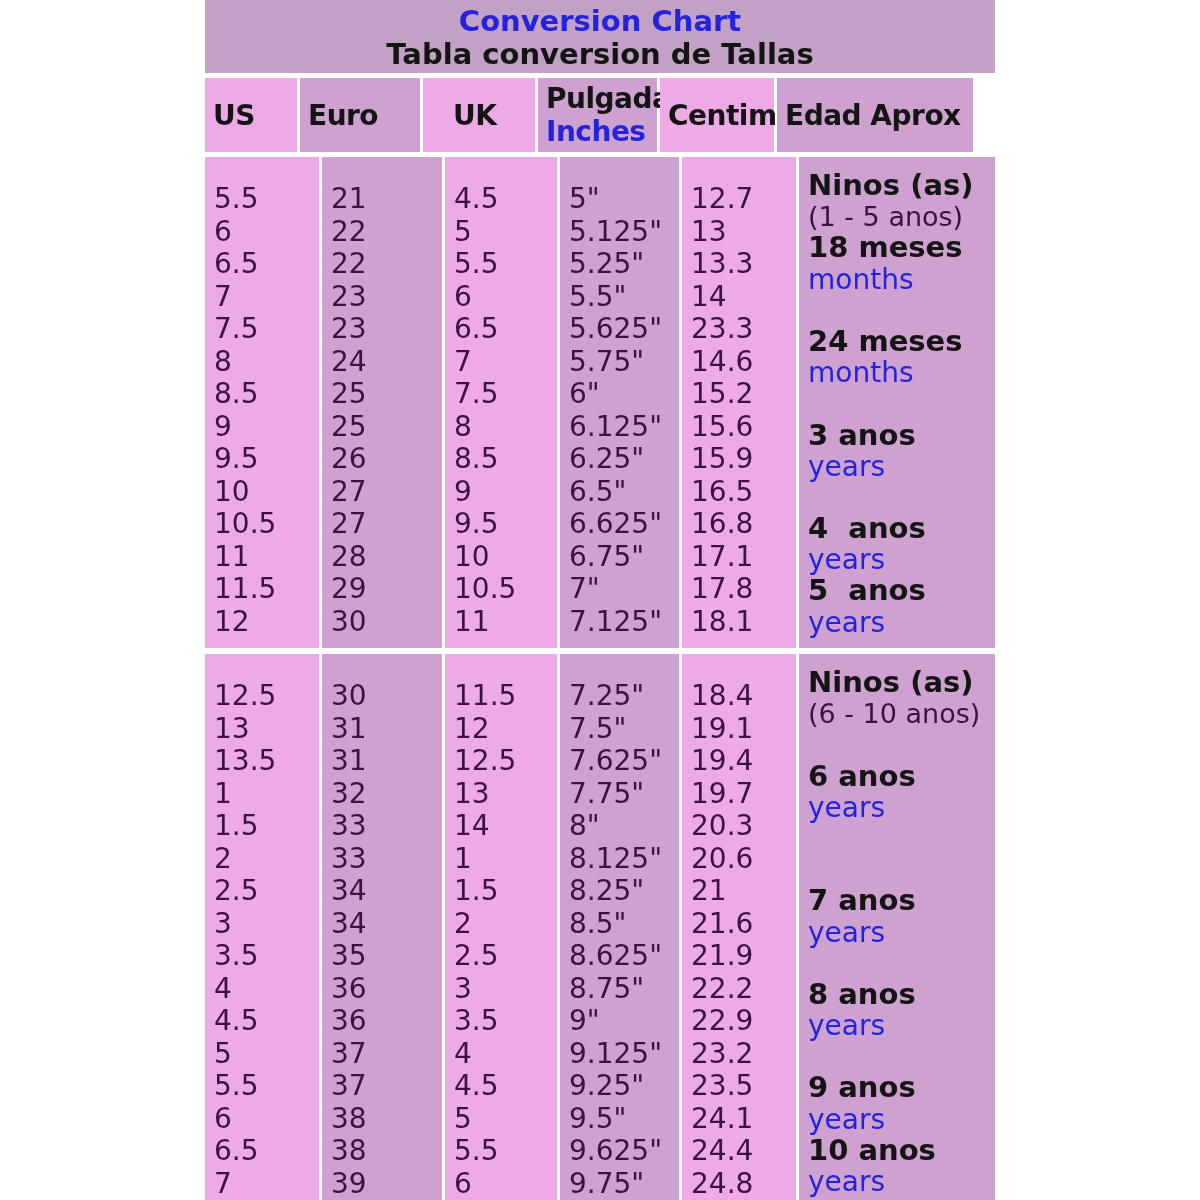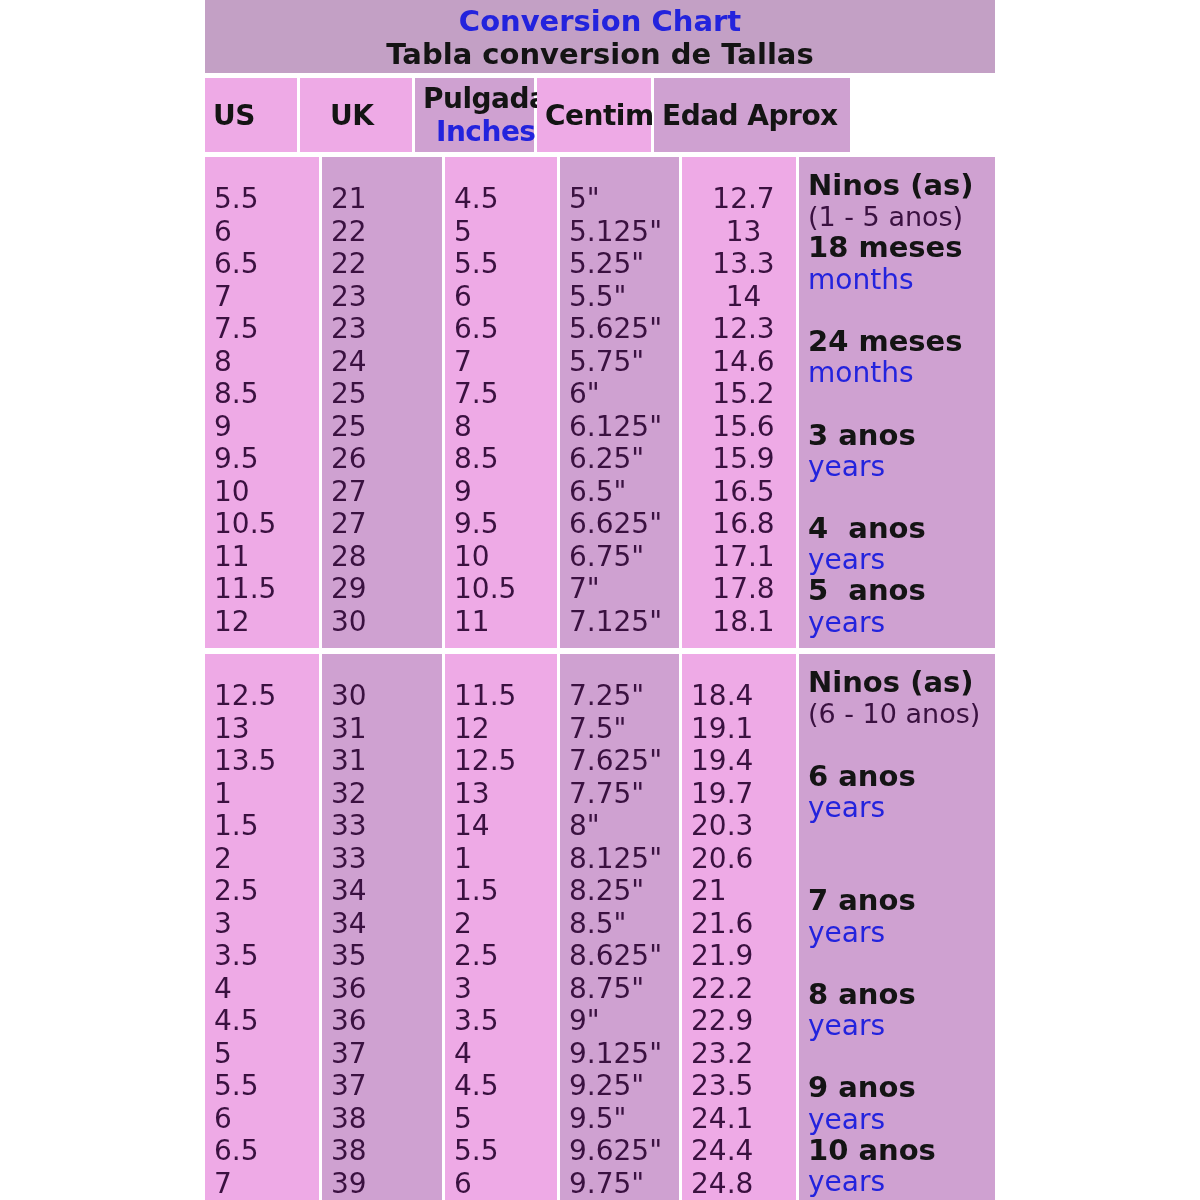--- a/index.html
+++ b/index.html
@@ -60,21 +60,21 @@
     flex-direction: column;
     justify-content: center;
     padding-left: 8px;
     font-size: 28px;
     font-weight: bold;
     letter-spacing: -0.5px;
     color: var(--heading);
     white-space: nowrap;
   }
   .hcell .l1 { line-height: 33px; }
-  .hcell .l2 { line-height: 33px; color: var(--blue); margin-left: 13px; }
+  .hcell .l2 { line-height: 33px; color: var(--blue); }
   .col {
     box-sizing: border-box;
     padding: 26px 0 10px 9px;
   }
   .col.edad { padding-top: 13px; }
   .line {
     height: 32.5px;
     line-height: 32.5px;
     font-size: 28px;
     color: var(--valtext);
@@ -97,20 +97,23 @@
   <div class="chart">
 
     <div class="band">
       <div class="t1">Conversion Chart</div>
       <div class="t2">Tabla conversion de Tallas</div>
     </div>
 
     <div class="hrow" id="hrow">
         <div class="hcell cell-light" style="width: 92px;">
           <div class="l1">US</div>
+        </div>
+        <div class="hcell cell-dark" style="width: 120px;">
+          <div class="l1">Euro</div>
         </div>
         <div class="hcell cell-light" style="width: 112px; padding-left: 30px;">
           <div class="l1">UK</div>
         </div>
         <div class="hcell cell-dark" style="width: 119px;">
           <div class="l1">Pulgada</div>
           <div class="l2">Inches</div>
         </div>
         <div class="hcell cell-light" style="width: 114px;">
           <div class="l1">Centim</div>
@@ -178,26 +181,26 @@
           <div class="line">5.75"</div>
           <div class="line">6"</div>
           <div class="line">6.125"</div>
           <div class="line">6.25"</div>
           <div class="line">6.5"</div>
           <div class="line">6.625"</div>
           <div class="line">6.75"</div>
           <div class="line">7"</div>
           <div class="line">7.125"</div>
         </div>
-        <div class="col cell-light" style="width: 114px; text-align: center;">
+        <div class="col cell-light" style="width: 114px;">
           <div class="line">12.7</div>
           <div class="line">13</div>
           <div class="line">13.3</div>
           <div class="line">14</div>
-          <div class="line">12.3</div>
+          <div class="line">23.3</div>
           <div class="line">14.6</div>
           <div class="line">15.2</div>
           <div class="line">15.6</div>
           <div class="line">15.9</div>
           <div class="line">16.5</div>
           <div class="line">16.8</div>
           <div class="line">17.1</div>
           <div class="line">17.8</div>
           <div class="line">18.1</div>
         </div>

